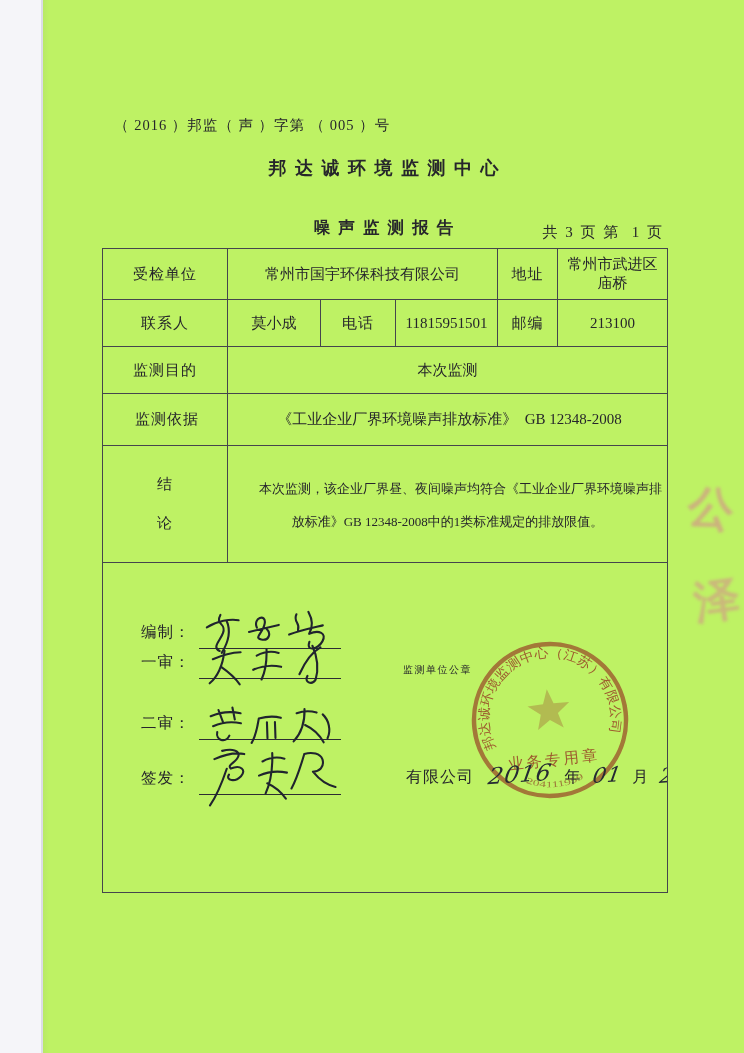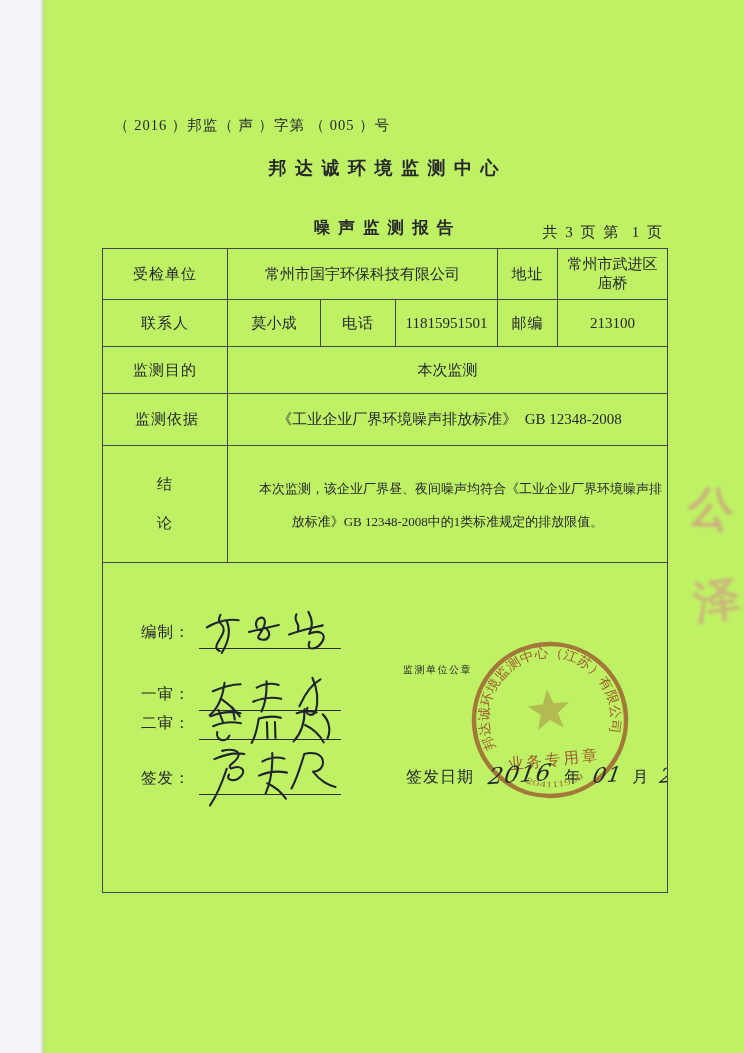--- a/index.html
+++ b/index.html
@@ -38,21 +38,21 @@
   td.concl-text{text-align:left;vertical-align:top;padding:4px 14px 0 14px;}
   td.concl-text p{margin:2px 0 0 0;text-indent:2em;line-height:2.55;font-size:13px;}
 
   td.signoff-cell{position:relative;padding:0;}
   .sig-row{position:absolute;left:38px;width:240px;height:50px;}
   .sig-label{position:absolute;left:0;bottom:8px;font-size:15.5px;letter-spacing:1px;}
   .sig-line{position:absolute;left:58px;bottom:2px;width:142px;border-bottom:1.6px solid #2c2c32;}
   .sig-ink{position:absolute;left:60px;bottom:-6px;transform:rotate(-2deg);}
   .sig-ink path{fill:none;stroke:#20242e;stroke-width:2.1;stroke-linecap:round;stroke-linejoin:round;}
   .row-prepared{top:38px;}
-  .row-review1{top:100px;}
+  .row-review1{top:68px;}
   .row-review2{top:129px;}
   .row-issued{top:172px;height:62px;}
 
   .seal-caption{position:absolute;left:300px;top:100px;font-size:10px;letter-spacing:1.5px;}
   .issue-date-row{position:absolute;left:303px;top:198px;font-size:16px;letter-spacing:1px;white-space:nowrap;}
   .hand{display:inline-block;font-family:"DejaVu Serif",serif;font-style:italic;
         color:#252a33;transform:skewX(-13deg) rotate(-4deg);}
   .hand-year{font-size:23px;margin:0 6px 0 10px;}
   .hand-num{font-size:21px;margin:0 4px;}
   .date-unit{display:inline-block;margin:0 2px;}
@@ -176,21 +176,21 @@
             <text font-size="13" fill="#cf5468">
               <textPath href="#ringArc" startOffset="2" textLength="238" lengthAdjust="spacingAndGlyphs">邦达诚环境监测中心（江苏）有限公司</textPath>
             </text>
             <text x="83" y="128" font-size="15.5" fill="#cf5468" text-anchor="middle" letter-spacing="3">业务专用章</text>
             <text font-size="8.5" fill="#c86276" opacity="0.85">
               <textPath href="#serialArc" startOffset="4" textLength="60" lengthAdjust="spacingAndGlyphs">204111959</textPath>
             </text>
           </svg>
 
           <div class="issue-date-row">
-            <span>签发日期</span>
+            <span>有限公司</span>
             <span class="hand hand-year">2016</span>
             <span class="date-unit">年</span>
             <span class="hand hand-num">01</span>
             <span class="date-unit">月</span>
             <span class="hand hand-num">29</span>
             
           </div>
 
         </td>
       </tr>

